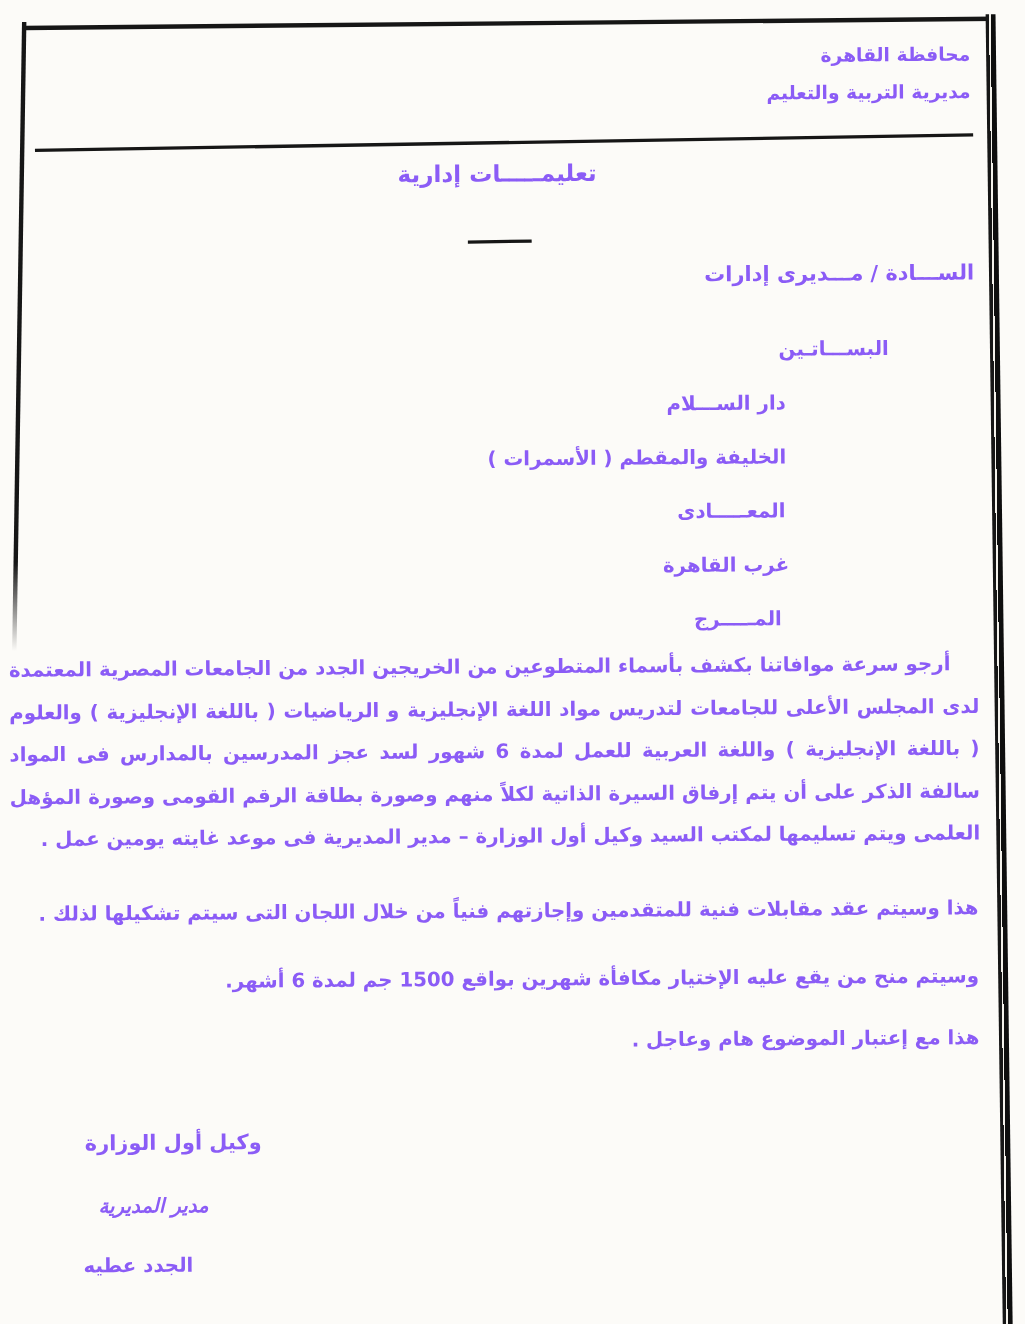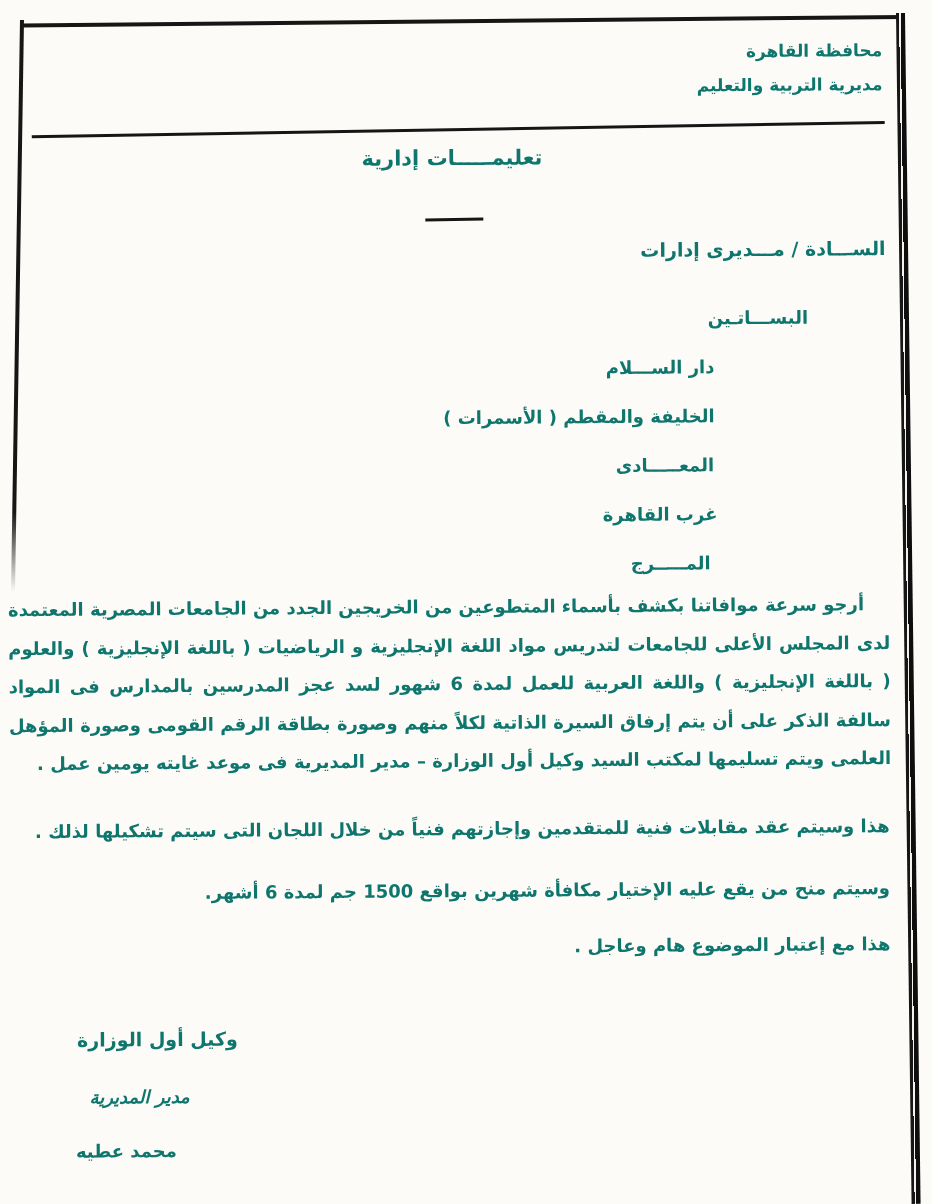--- a/index.html
+++ b/index.html
@@ -7,21 +7,21 @@
   body {
     width: 932px; height: 1204px;
     background: #ffffff;
     font-family: "DejaVu Sans", sans-serif;
   }
   .page {
     position: relative;
     width: 932px; height: 1204px;
     background: #fcfbf8;
     overflow: hidden;
-    color: #0f766e;
+    color: #8b5cf6;
   }
   
   .b { position: absolute; background: #161616; }
   .border-top {
     left: 22px; top: 15px; width: 882px; height: 4px;
     transform: rotate(-0.55deg); transform-origin: right center;
   }
   .border-right {
     left: 896px; top: 13px; width: 9px; height: 1191px;
     transform: rotate(-0.75deg); transform-origin: center top;
@@ -120,16 +120,16 @@
       <div class="dept pr-marg">المـــــرج</div>
     </div>
 
     <div class="para-main">أرجو سرعة موافاتنا بكشف بأسماء المتطوعين من الخريجين الجدد من الجامعات المصرية المعتمدة لدى المجلس الأعلى للجامعات لتدريس مواد اللغة الإنجليزية و الرياضيات ( باللغة الإنجليزية ) والعلوم ( باللغة الإنجليزية ) واللغة العربية للعمل لمدة 6 شهور لسد عجز المدرسين بالمدارس فى المواد سالفة الذكر على أن يتم إرفاق السيرة الذاتية لكلاً منهم وصورة بطاقة الرقم القومى وصورة المؤهل العلمى ويتم تسليمها لمكتب السيد وكيل أول الوزارة – مدير المديرية فى موعد غايته يومين عمل .</div>
     <div class="para-line p2">هذا وسيتم عقد مقابلات فنية للمتقدمين وإجازتهم فنياً من خلال اللجان التى سيتم تشكيلها لذلك .</div>
     <div class="para-line p3">وسيتم منح من يقع عليه الإختيار مكافأة شهرين بواقع 1500 جم لمدة 6 أشهر.</div>
     <div class="para-line p4">هذا مع إعتبار الموضوع هام وعاجل .</div>
 
     <div class="sig sig1">وكيل أول الوزارة</div>
     <div class="sig sig2">مدير المديرية</div>
-    <div class="sig sig3">محمد عطيه</div>
+    <div class="sig sig3">الجدد عطيه</div>
 
   </div>
 </div>
 
 </body></html>

